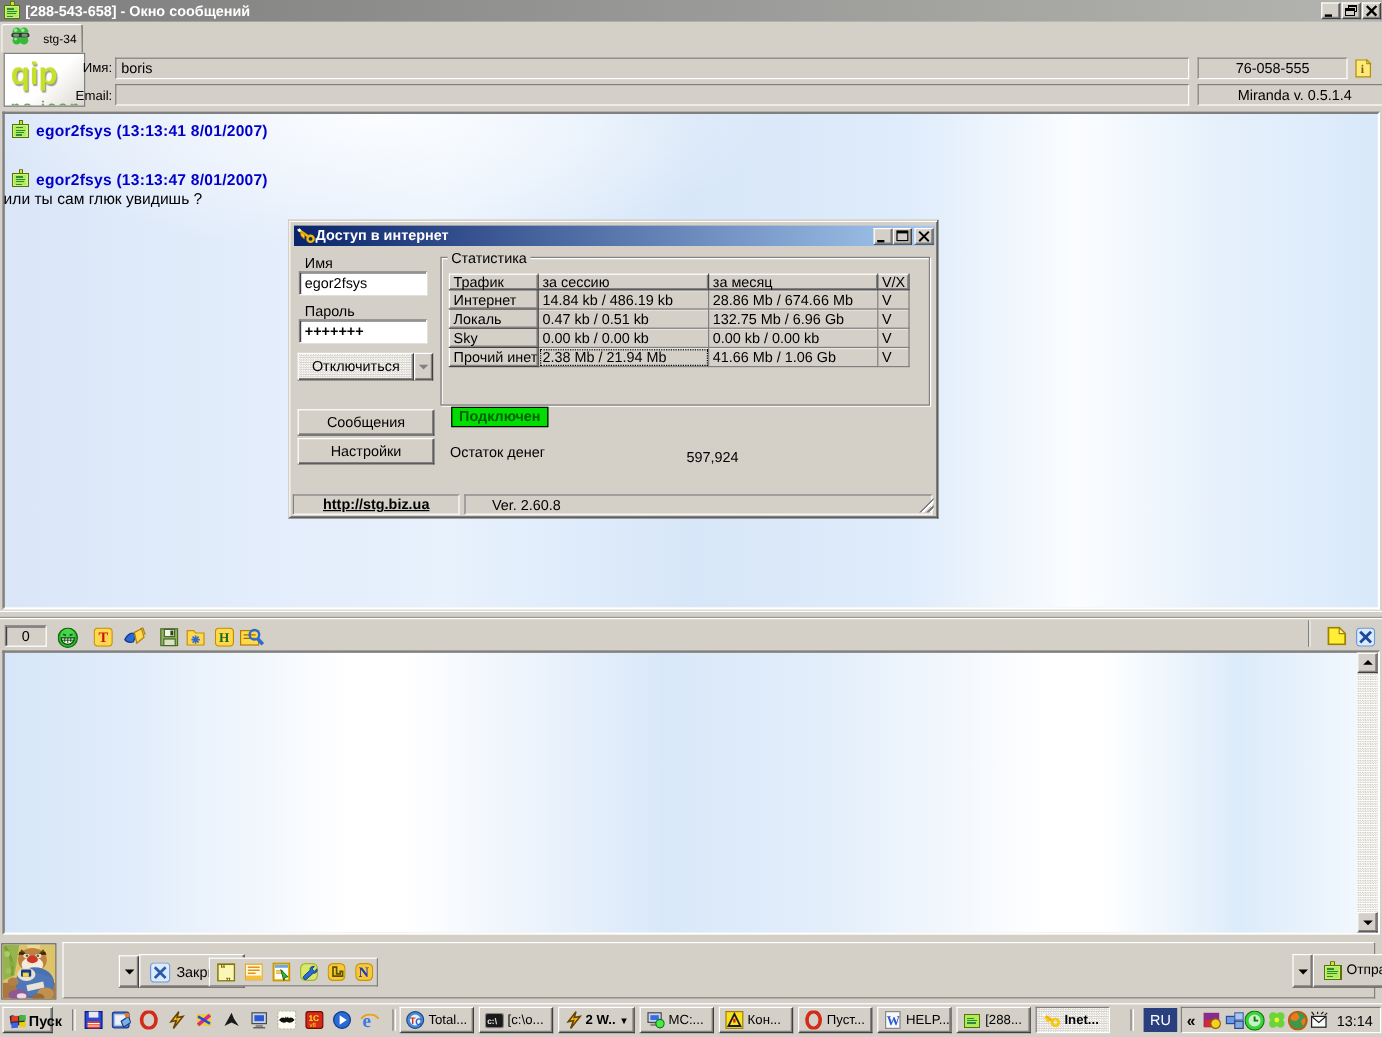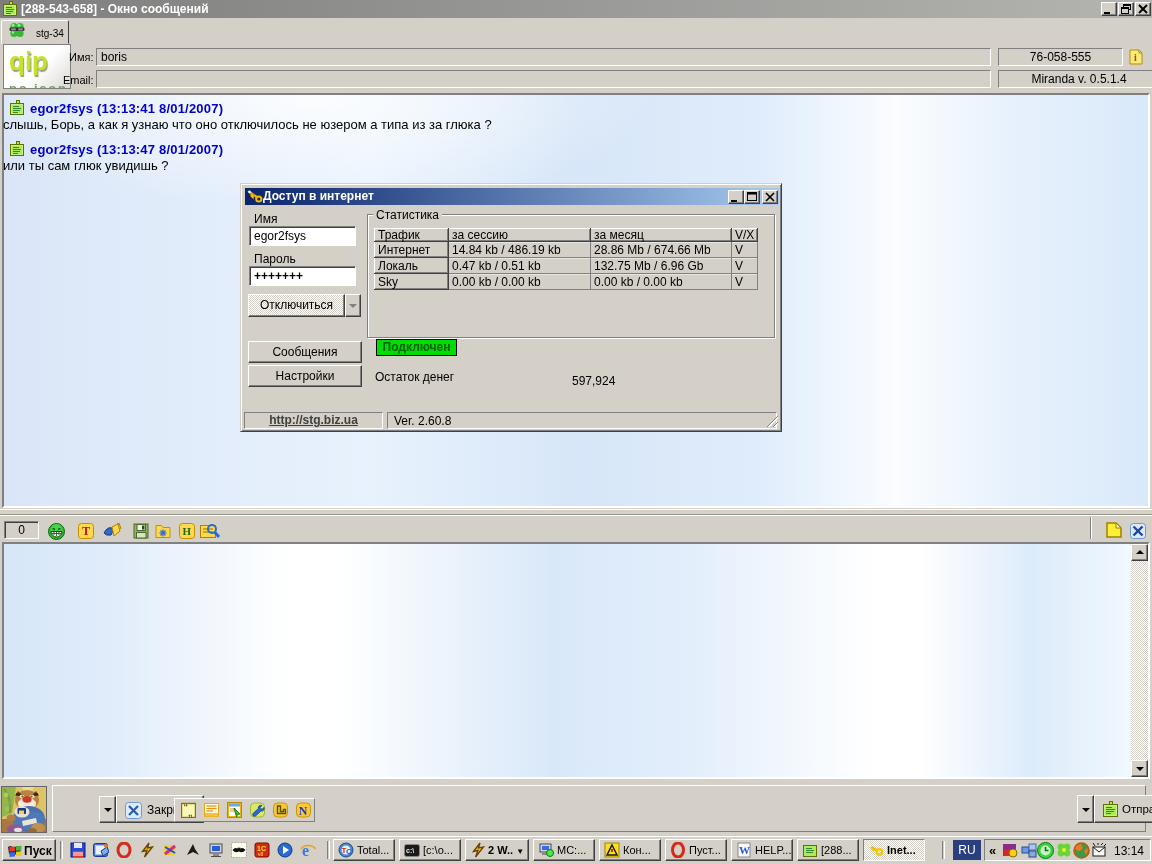--- a/index.html
+++ b/index.html
@@ -74,23 +74,23 @@
 #comboarr { position:absolute; left:104px; top:110px; width:16px; height:23px; background:#d4d0c8; border:1px solid; border-color:#fff #404040 #404040 #fff; box-shadow: inset -1px -1px 0 #808080; }
 #comboarr .tri { position:absolute; left:3px; top:9px; width:0; height:0; border-left:4px solid transparent; border-right:4px solid transparent; border-top:4px solid #808080; }
 #grp { position:absolute; left:126px; top:30px; width:408px; height:124px; border:1px solid #808080; box-shadow: 1px 1px 0 #fff, inset 1px 1px 0 #fff; }
 #grp .cap { position:absolute; left:5px; top:-7px; background:#d4d0c8; padding:0 3px; font-size:12px; }
 table#stat { position:absolute; border-collapse:collapse; left:133px; top:44px; font-size:12px; background:#d4d0c8; }
 #stat td { height:16px; line-height:14px; padding:0 0 0 3px; font-size:12px; border-right:1px solid #808080; border-bottom:1px solid #808080; box-shadow: inset 0 1px 0 #e8e6e0; }
 #stat tr:first-child td { height:13px; line-height:12px; }
 #stat td.rh { border:1px solid; border-color:#fff #404040 #404040 #fff; box-shadow: inset -1px -1px 0 #808080; }
 #stat { border:1px solid #808080; }
 #conn { position:absolute; left:135px; top:155px; width:81px; height:17px; background:#00dd00; border:1px solid #000; color:#005f00; font-weight:bold; text-align:center; line-height:15px; font-size:12px; }
-#status1 { position:absolute; left:3px; top:228px; width:139px; height:17px; border:1px solid; border-color:#808080 #fff #fff #808080; text-align:center; color:#404040; font-weight:bold; font-size:12px; }
+#status1 { position:absolute; left:3px; top:228px; width:139px; height:17px; border:1px solid; border-color:#808080 #fff #fff #808080; text-align:center; color:#000000; font-weight:bold; font-size:12px; }
 #status1 span { text-decoration:underline; }
-#status2 { position:absolute; left:146px; top:228px; width:390px; height:17px; border:1px solid; border-color:#808080 #fff #fff #808080; padding:1px 0 0 6px; font-size:12px; }
+#status2 { position:absolute; left:146px; top:228px; width:390px; height:17px; border:1px solid; border-color:#808080 #fff #fff #808080; padding:1px 0 0 22px; font-size:12px; }
 #grip { position:absolute; right:3px; bottom:4px; width:12px; height:12px; background:
   linear-gradient(135deg, transparent 0 50%, #808080 0 58%, #fff 0 66%, transparent 0 75%, #808080 0 83%, #fff 0 91%, transparent 0); }
 </style>
 </head>
 <body>
 
 <div class="abs" id="win">
   <div class="abs" id="titlebar">
     <div class="abs" style="left:2px;top:1px;">
       <svg width="16" height="16" shape-rendering="crispEdges">
@@ -177,21 +177,20 @@
           <rect x="7" y="0.5" width="3" height="3" fill="#c8e820" stroke="#5f7000" stroke-width="1"></rect>
           <g stroke="#338833" stroke-width="1">
             <line x1="4" y1="6.5" x2="10" y2="6.5"></line>
             <line x1="4" y1="8.5" x2="12" y2="8.5"></line>
             <line x1="4" y1="10.5" x2="11" y2="10.5"></line>
             <line x1="4" y1="12.5" x2="9" y2="12.5"></line>
           </g>
         </svg>
     </div>
     <div class="msghdr" style="left:26px; top:6px;">egor2fsys (13:13:41 8/01/2007)</div>
-    <div class="msgtxt" style="left:-1px; top:22px;">слышь, Борь, а как я узнаю что оно отключилось не юзером а типа из за глюка ?</div>
     <div class="msgico" style="left:5px;top:46px;">
       <svg width="16" height="16" shape-rendering="crispEdges">
           <rect x="1.5" y="3.5" width="13" height="11" fill="#aaec5c" stroke="#5f7000"></rect>
           <rect x="2.5" y="4.5" width="11" height="9" fill="none" stroke="#c8f088"></rect>
           <rect x="7" y="0.5" width="3" height="3" fill="#c8e820" stroke="#5f7000" stroke-width="1"></rect>
           <g stroke="#338833" stroke-width="1">
             <line x1="4" y1="6.5" x2="10" y2="6.5"></line>
             <line x1="4" y1="8.5" x2="12" y2="8.5"></line>
             <line x1="4" y1="10.5" x2="11" y2="10.5"></line>
             <line x1="4" y1="12.5" x2="9" y2="12.5"></line>
@@ -486,32 +485,38 @@
           <td>0.47 kb / 0.51 kb</td>
           <td>132.75 Mb / 6.96 Gb</td>
           <td>V</td>
         </tr>
     <tr>
           <td class="rh">Sky</td>
           <td>0.00 kb / 0.00 kb</td>
           <td>0.00 kb / 0.00 kb</td>
           <td>V</td>
         </tr>
+    <tr>
+          <td class="rh">Прочий инет</td>
+          <td style="outline:1px dotted #000; outline-offset:-2px;">2.38 Mb / 21.94 Mb</td>
+          <td>41.66 Mb / 1.06 Gb</td>
+          <td>V</td>
+        </tr>
   </tbody>
     </table>
   <div id="conn">Подключен</div>
   <div class="dlabel" style="left:134px; top:186px;">Остаток денег</div>
   <div class="dlabel" style="left:331px; top:190px;">597,924</div>
   <div id="status1"><span>http://stg.biz.ua</span></div>
   <div id="status2">Ver. 2.60.8</div>
   <div id="grip"></div>
 </div>
 
 <div class="abs" id="taskbar">
-  <div class="tkbtn" style="left:2px; width:54px;">
+  <div class="tkbtn" style="left:2px; width:42px;">
     <div class="ticon" style="top:3px;">
         <svg width="16" height="15">
           <path d="M1 4 Q3 2.5 5 3.5 Q7 4.5 9 3.5 Q11 2.5 13 3.5 L14 11 Q12 10 10 11 Q8 12 6 11 Q4 10 2 11z" fill="#111" opacity="0.85"></path>
           <g transform="translate(1.5,1) skewY(-5)">
             <rect x="1" y="3" width="5.5" height="4.5" fill="#e8382a"></rect>
             <rect x="7.5" y="3" width="5.5" height="4.5" fill="#46b43a"></rect>
             <rect x="1" y="8.5" width="5.5" height="4.5" fill="#3a62e8"></rect>
             <rect x="7.5" y="8.5" width="5.5" height="4.5" fill="#f0cc10"></rect>
           </g>
         </svg>

